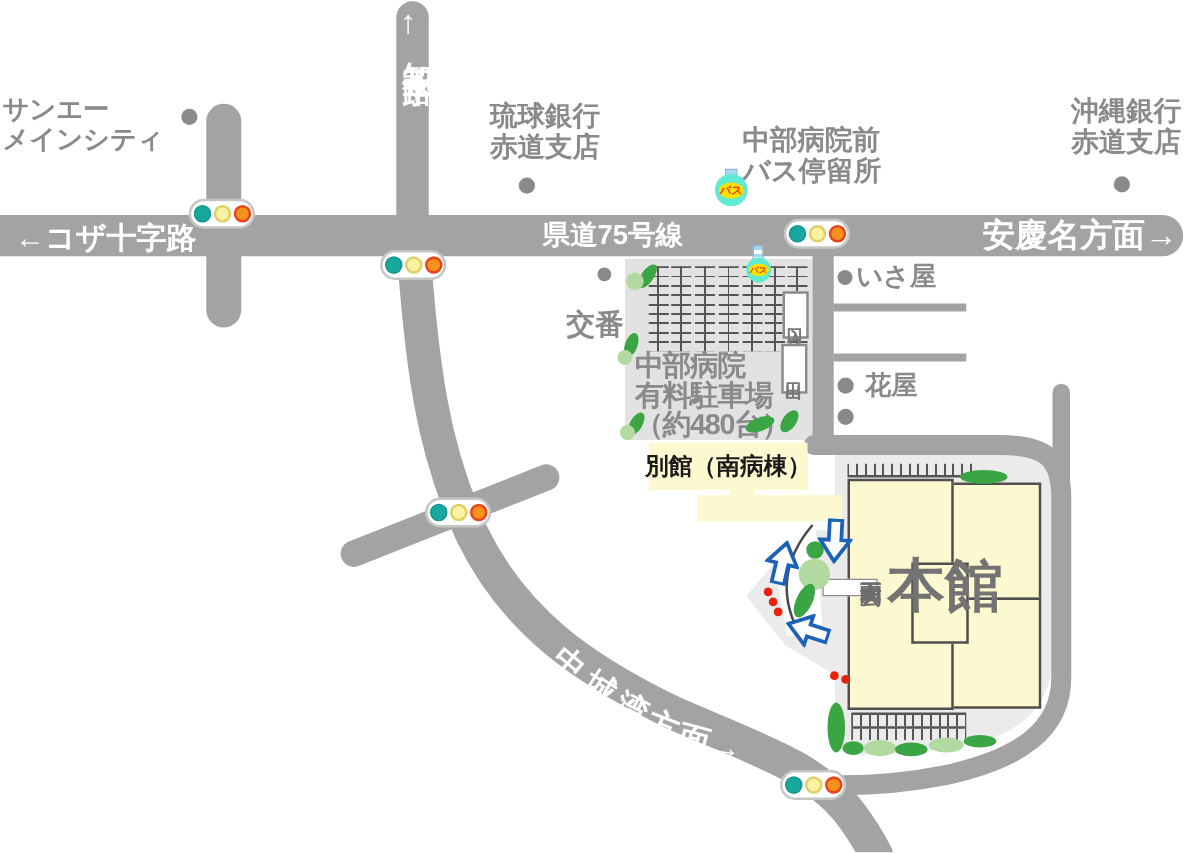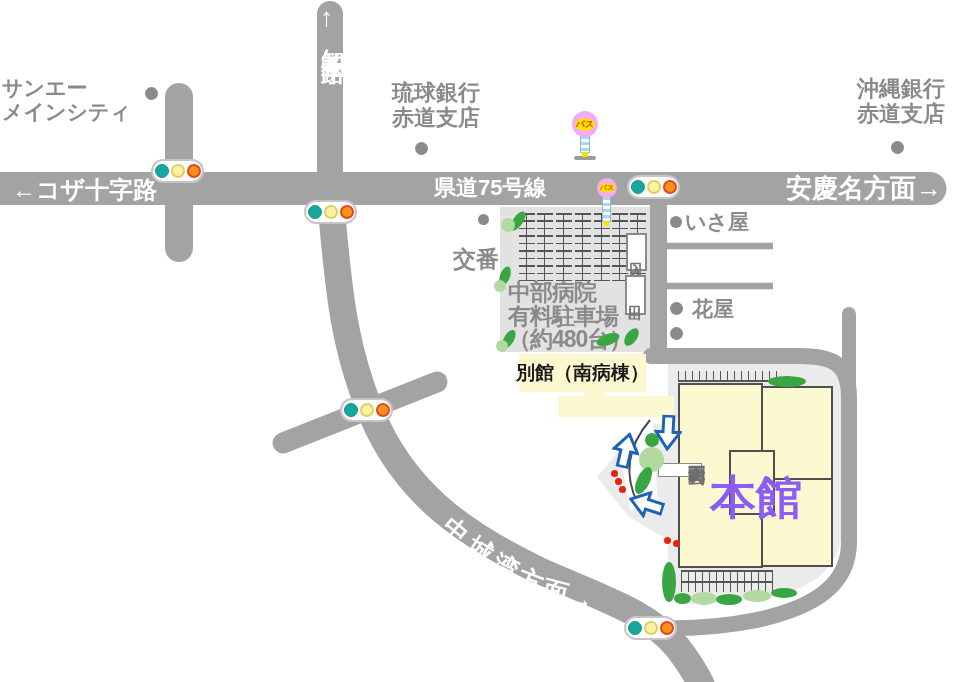--- a/index.html
+++ b/index.html
@@ -33,22 +33,22 @@
   .hcomb{position:absolute;height:9px;z-index:5;
     background:repeating-linear-gradient(90deg,#555 0 1.5px,transparent 1.5px 7px);}
   .hcomb.top{border-bottom:2px solid #555;}
   .hcomb.bot{border-top:2px solid #555;}
   
   .tr,.trl{position:absolute;border-radius:50%;z-index:7;}
   .tr{background:#3aa643;}
   .trl{background:#b2d9a0;}
   .rd{position:absolute;width:7px;height:7px;border-radius:50%;background:#e8220d;z-index:8;}
   
-  .busc{position:absolute;border-radius:50%;background:#f0abfc;display:flex;align-items:center;
-        justify-content:center;z-index:9;}
+  .busc{position:absolute;border-radius:50%;background:#5eead4;display:flex;align-items:center;
+        justify-content:center;z-index:9;margin-top:28px;}
   .busy{background:#ffe100;border-radius:50%;color:#e8380d;font-weight:bold;
         display:flex;align-items:center;justify-content:center;}
   .busp{position:absolute;border:1px solid #8fb8cc;box-sizing:border-box;z-index:8;
         background:repeating-linear-gradient(180deg,#a8d8ef 0 3px,#ffffff 3px 6px);}
   .bust{position:absolute;background:#ffe100;z-index:8;}
   .busb{position:absolute;background:#9b9b9b;z-index:7;}
   .whitebox{position:absolute;background:#fff;border:2px solid #8a8a8a;box-sizing:border-box;
             display:flex;align-items:center;justify-content:center;z-index:6;}
   .nak{position:absolute;color:#fff;font-weight:bold;font-size:25px;z-index:6;}
 </style>
@@ -200,24 +200,26 @@
   <span class="nak" style="left:468px;top:533px;transform:rotate(33deg);">城</span>
   <span class="nak" style="left:493px;top:550px;transform:rotate(27deg);">湾</span>
   <span class="nak" style="left:518px;top:564px;transform:rotate(21deg);">方</span>
   <span class="nak" style="left:543px;top:575px;transform:rotate(15deg);">面</span>
   <span class="nak" style="left:568px;top:584px;transform:rotate(8deg);">→</span>
 
   <div class="lm" style="left:2px;top:76px;font-size:21px;">サンエー
 メインシティ</div>
   <div class="lm" style="left:368px;top:81px;font-size:22px;text-align:right;width:112px;">琉球銀行
 赤道支店</div>
+  <div class="lm" style="left:594px;top:100px;font-size:22px;">中部病院前
+バス停留所</div>
   <div class="lm" style="left:846px;top:77px;font-size:22px;text-align:center;width:110px;">沖縄銀行
 赤道支店</div>
   <div class="lm" style="left:453px;top:226px;font-size:23px;margin-top:20px;">交番</div>
   <div class="lm" style="left:685px;top:210px;font-size:21px;">いさ屋</div>
   <div class="lm" style="left:692px;top:297px;font-size:21px;">花屋</div>
   <div class="lm" style="left:508px;top:281px;font-size:23px;line-height:1.03;letter-spacing:-1px;z-index:6;">中部病院
 有料駐車場
 （約480台）</div>
-  <div class="lm" style="left:710px;top:472px;font-size:46px;color:#8b5cf6;z-index:6;">本館</div>
+  <div class="lm" style="left:710px;top:443px;font-size:46px;color:#737373;z-index:6;">本館</div>
   <div class="lm vtext" style="left:687px;top:452px;font-size:17px;color:#6e6e6e;z-index:6;letter-spacing:1px;">正面玄関</div>
 
 </div>
 
 </body></html>

